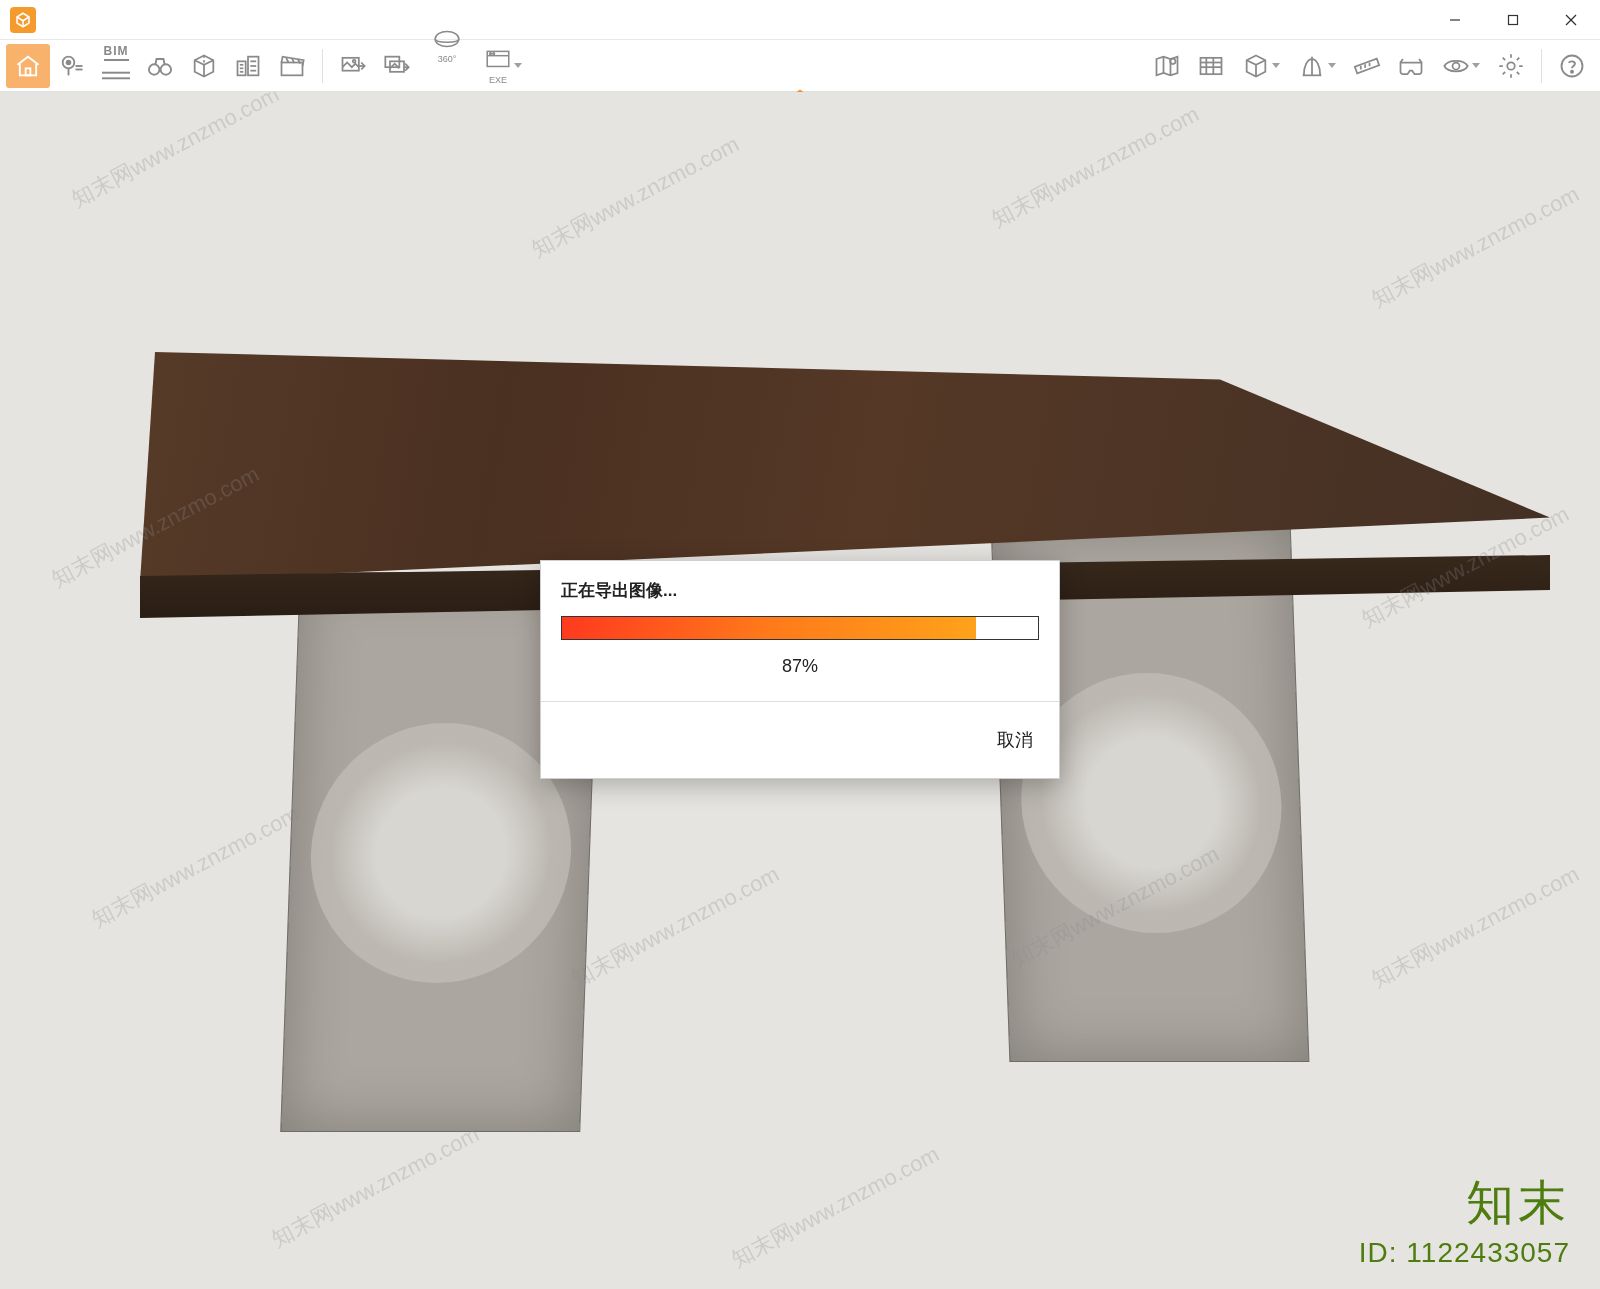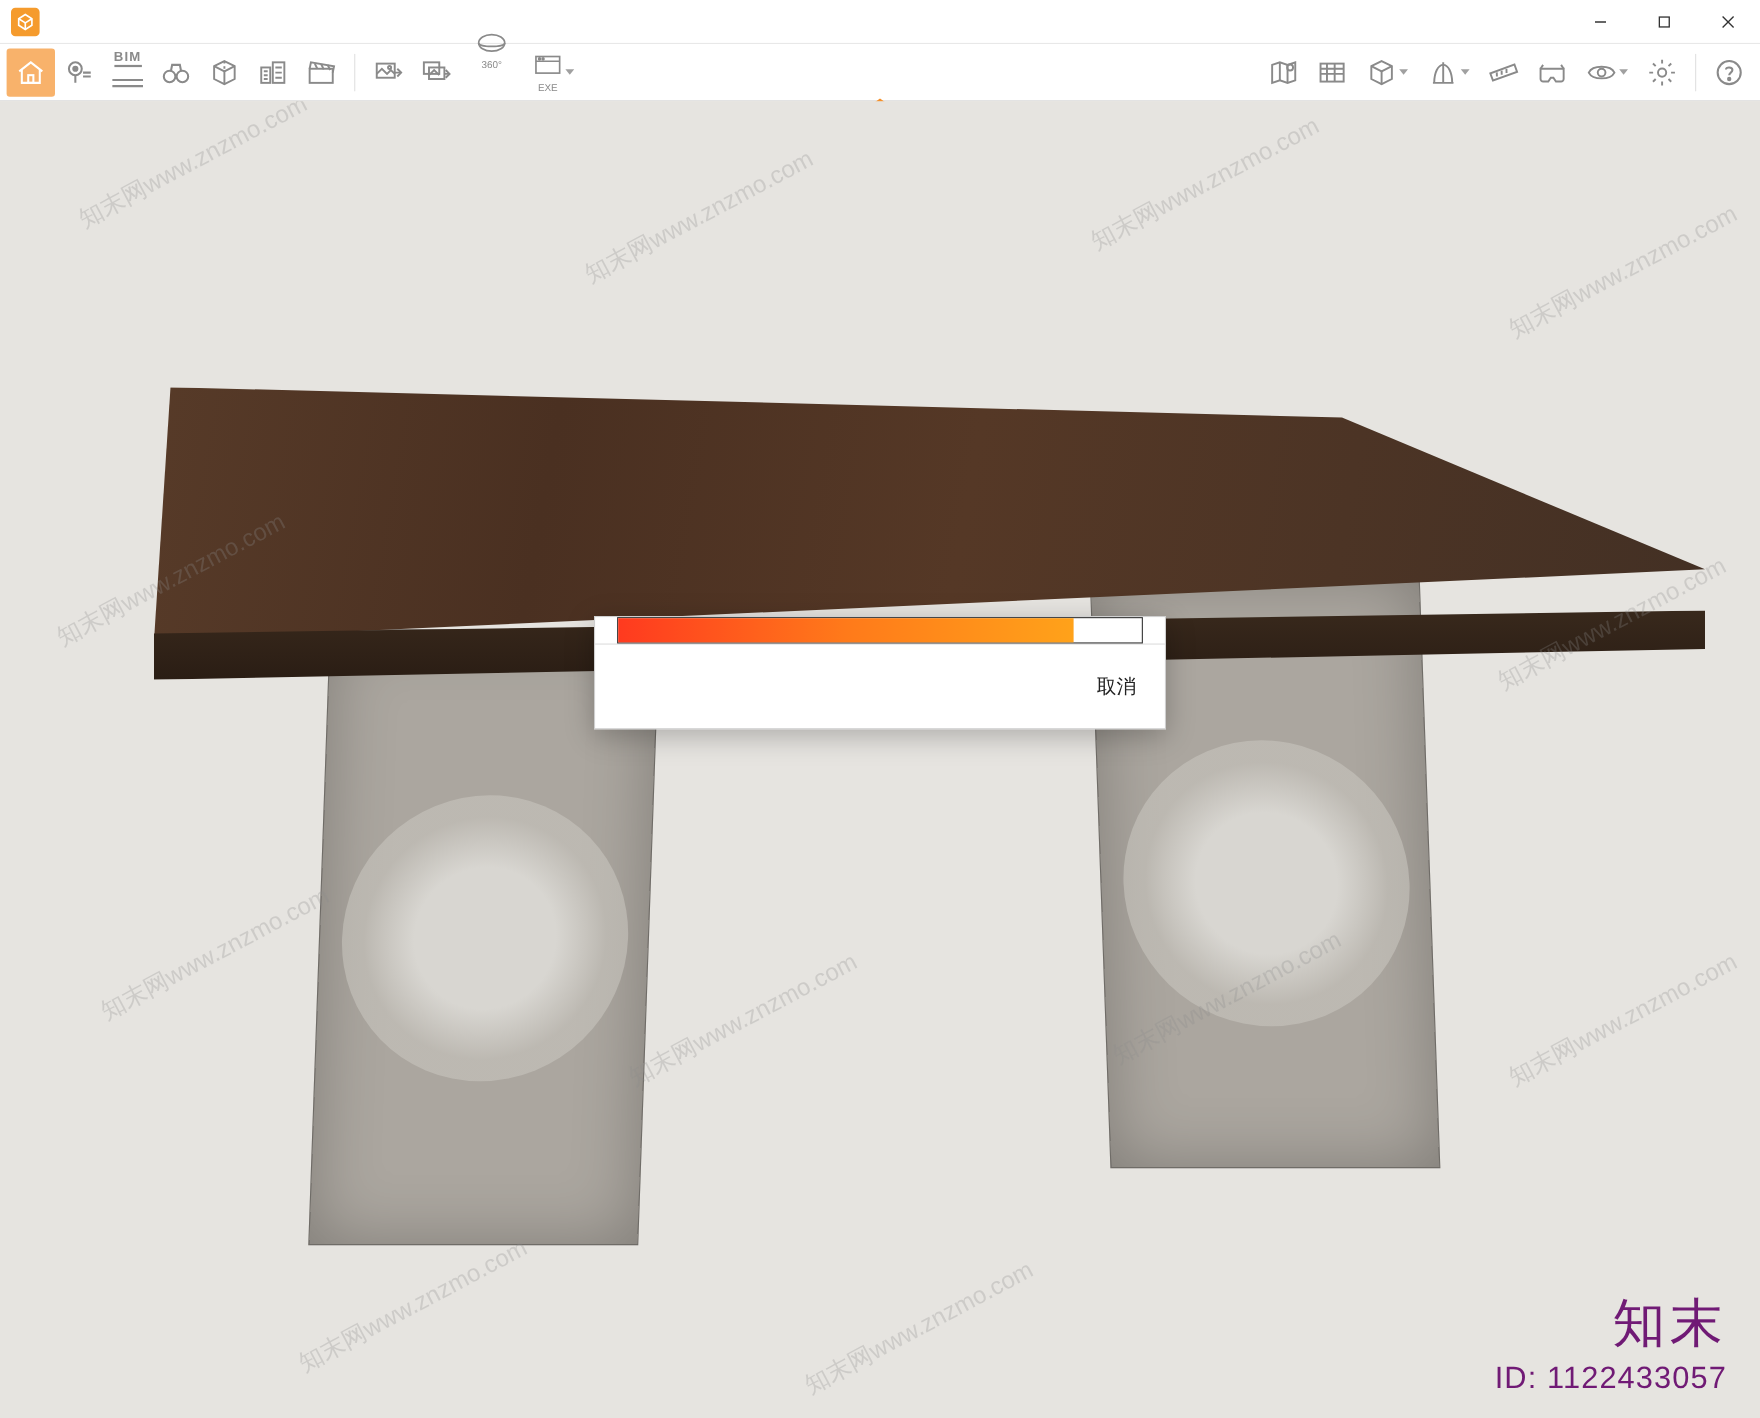--- a/index.html
+++ b/index.html
@@ -45,21 +45,21 @@
     clip-path: polygon(6% 40%, 100% 10%, 100% 60%, 6% 100%); }
   .leg { position:absolute; width: 300px; height: 560px; background: rgba(90,80,70,0.42);
     border: 1px solid rgba(0,0,0,0.35); box-shadow: inset 0 0 60px rgba(0,0,0,0.25); }
   .leg::before { content:""; position:absolute; width:260px; height:260px; border-radius:50%;
     left: 20px; top: 150px; background: radial-gradient(circle,#d8d6d1 35%, rgba(200,197,190,0.6) 60%); }
   .leg.l1 { left: 240px; top: 220px; transform: skewX(-2deg); }
   .leg.l2 { left: 950px; top: 170px; height: 540px; transform: skewX(2deg); }
 
   
   .wm { position: absolute; color: rgba(140,140,140,0.28); font-size: 22px; transform: rotate(-28deg); pointer-events: none; white-space: nowrap; user-select: none; }
-  .bottom-brand { position:absolute; right: 30px; bottom: 20px; text-align: right; color: #701a75; font-weight: 400; }
+  .bottom-brand { position:absolute; right: 30px; bottom: 20px; text-align: right; color: #4d7c0f; font-weight: 400; }
   .bottom-brand .name { font-size: 48px; letter-spacing: 4px; }
   .bottom-brand .id { font-size: 28px; letter-spacing: 1px; margin-top: 2px; }
 
   
   .dialog { position: absolute; left: 540px; top: 560px; width: 520px; background: #ffffff; border: 1px solid #cfcfcf; box-shadow: 0 6px 24px rgba(0,0,0,0.25); }
   .dialog .dlg-title { font-size: 17px; font-weight: 700; padding: 18px 20px 14px; color: #222; }
   .dialog .progress-outer { margin: 0 20px; height: 24px; border: 1px solid #333; background: #fff; position: relative; }
   .dialog .progress-inner { height: 100%; background: linear-gradient(90deg,#ff3a1f 0%, #ff7a1a 50%, #ffa21a 100%); }
   .dialog .pct { text-align: center; font-size: 18px; color: #222; padding: 16px 0 24px; }
   .dialog .dlg-footer { border-top: 1px solid #ddd; text-align: right; padding: 26px 26px; }
@@ -304,19 +304,21 @@
   <div class="wm" style="left:260px; top:1080px;">知末网www.znzmo.com</div>
   <div class="wm" style="left:720px; top:1100px;">知末网www.znzmo.com</div>
 
   <div class="bottom-brand">
     <div class="name">知末</div>
     <div class="id">ID: 1122433057</div>
   </div>
 </div>
 
 <div class="dialog">
+  <div class="dlg-title">正在导出图像...</div>
   <div class="progress-outer">
     <div class="progress-inner" style="width:87%"></div>
   </div>
+  <div class="pct">87%</div>
   <div class="dlg-footer">
     <button class="cancel">取消</button>
   </div>
 </div>
 
 </body></html>

